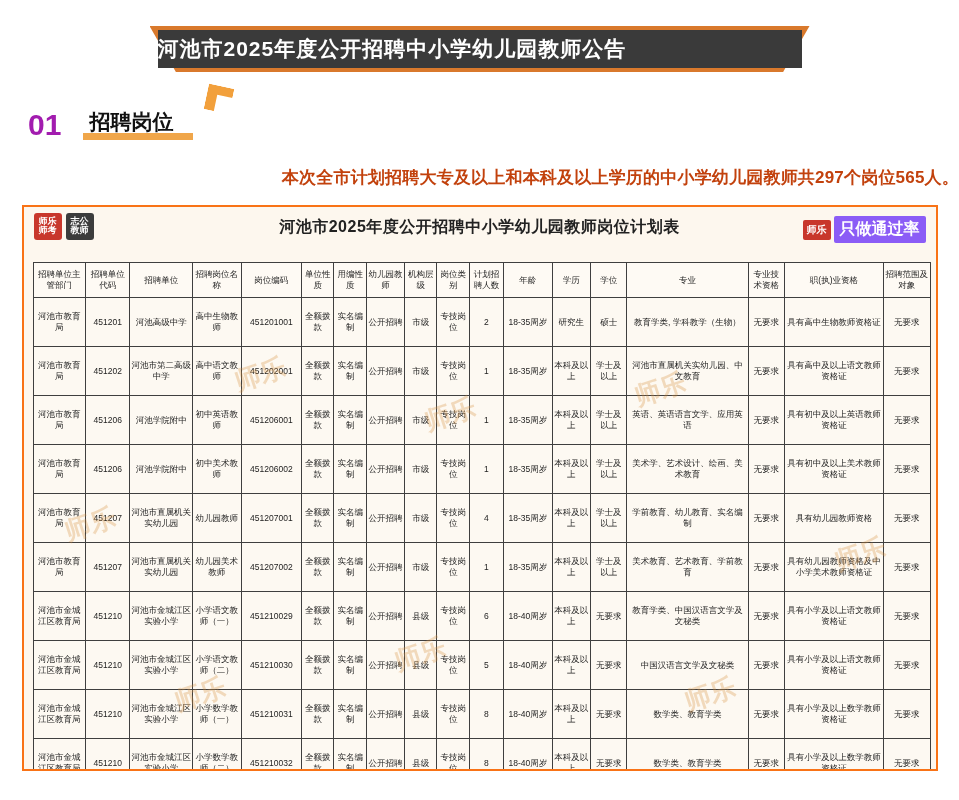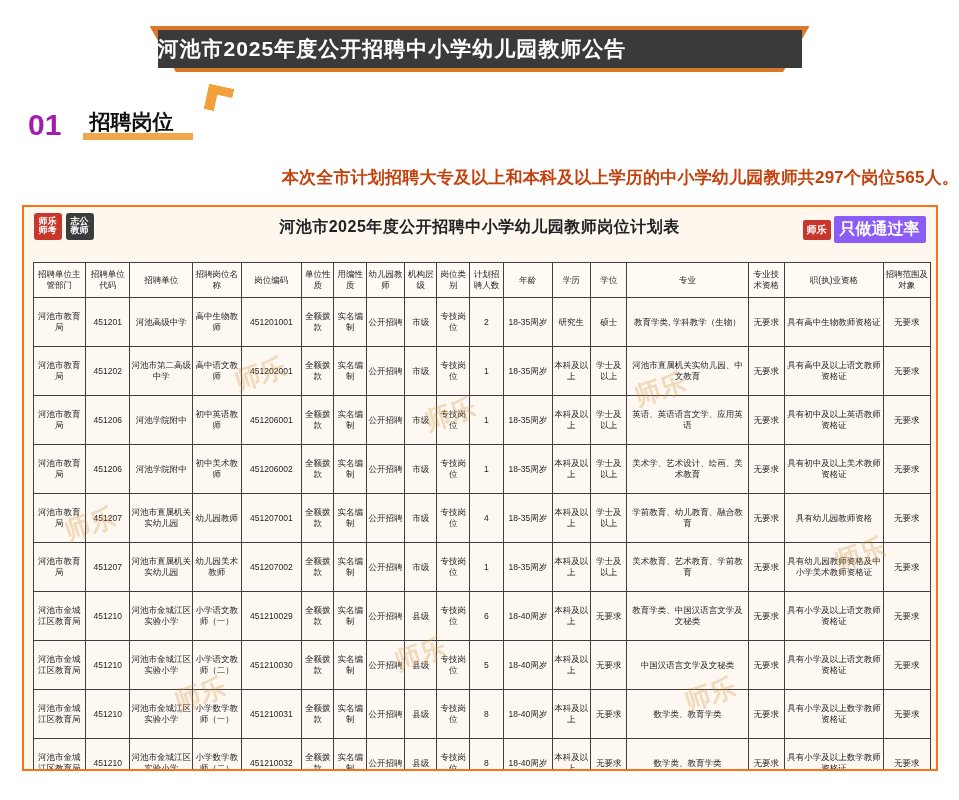--- a/index.html
+++ b/index.html
@@ -425,21 +425,21 @@
               <td>451207001</td>
               <td>全额拨款</td>
               <td>实名编制</td>
               <td>公开招聘</td>
               <td>市级</td>
               <td>专技岗位</td>
               <td>4</td>
               <td>18-35周岁</td>
               <td>本科及以上</td>
               <td>学士及以上</td>
-              <td>学前教育、幼儿教育、融合教育</td>
+              <td>学前教育、幼儿教育、实名编制</td>
               <td>无要求</td>
               <td>具有幼儿园教师资格</td>
               <td>无要求</td>
             </tr>
             <tr>
               <td>河池市教育局</td>
               <td>451207</td>
               <td>河池市直属机关实幼儿园</td>
               <td>幼儿园美术教师</td>
               <td>451207002</td>

